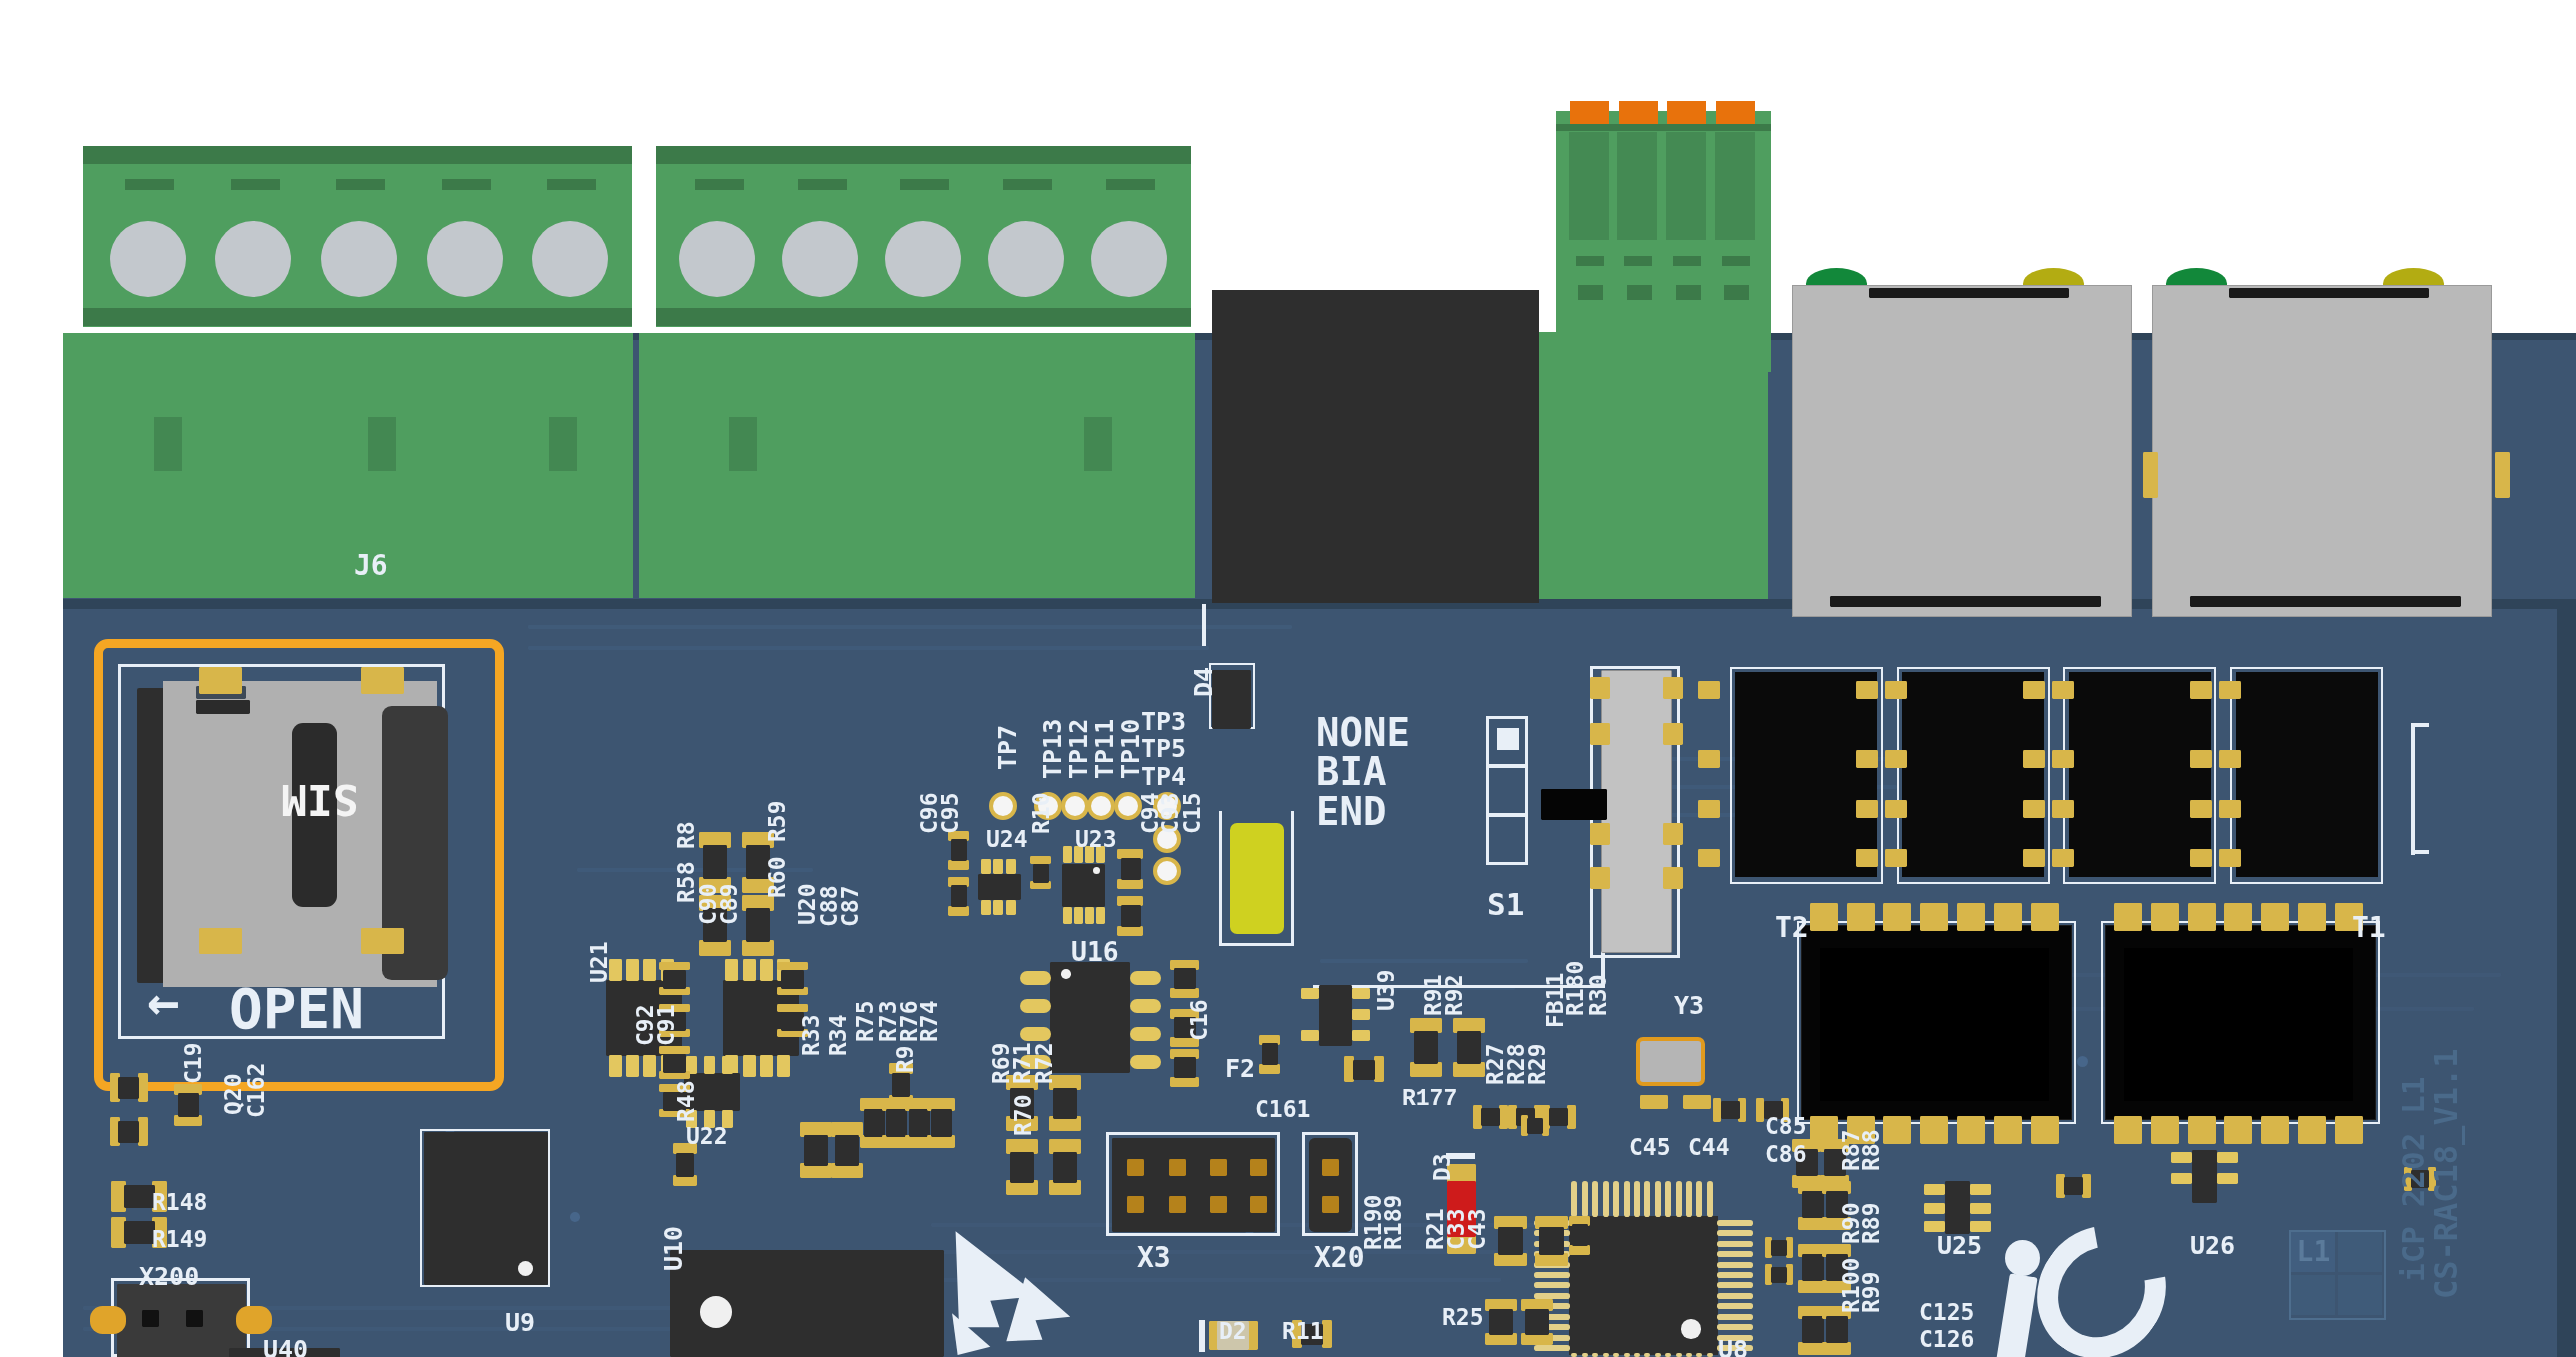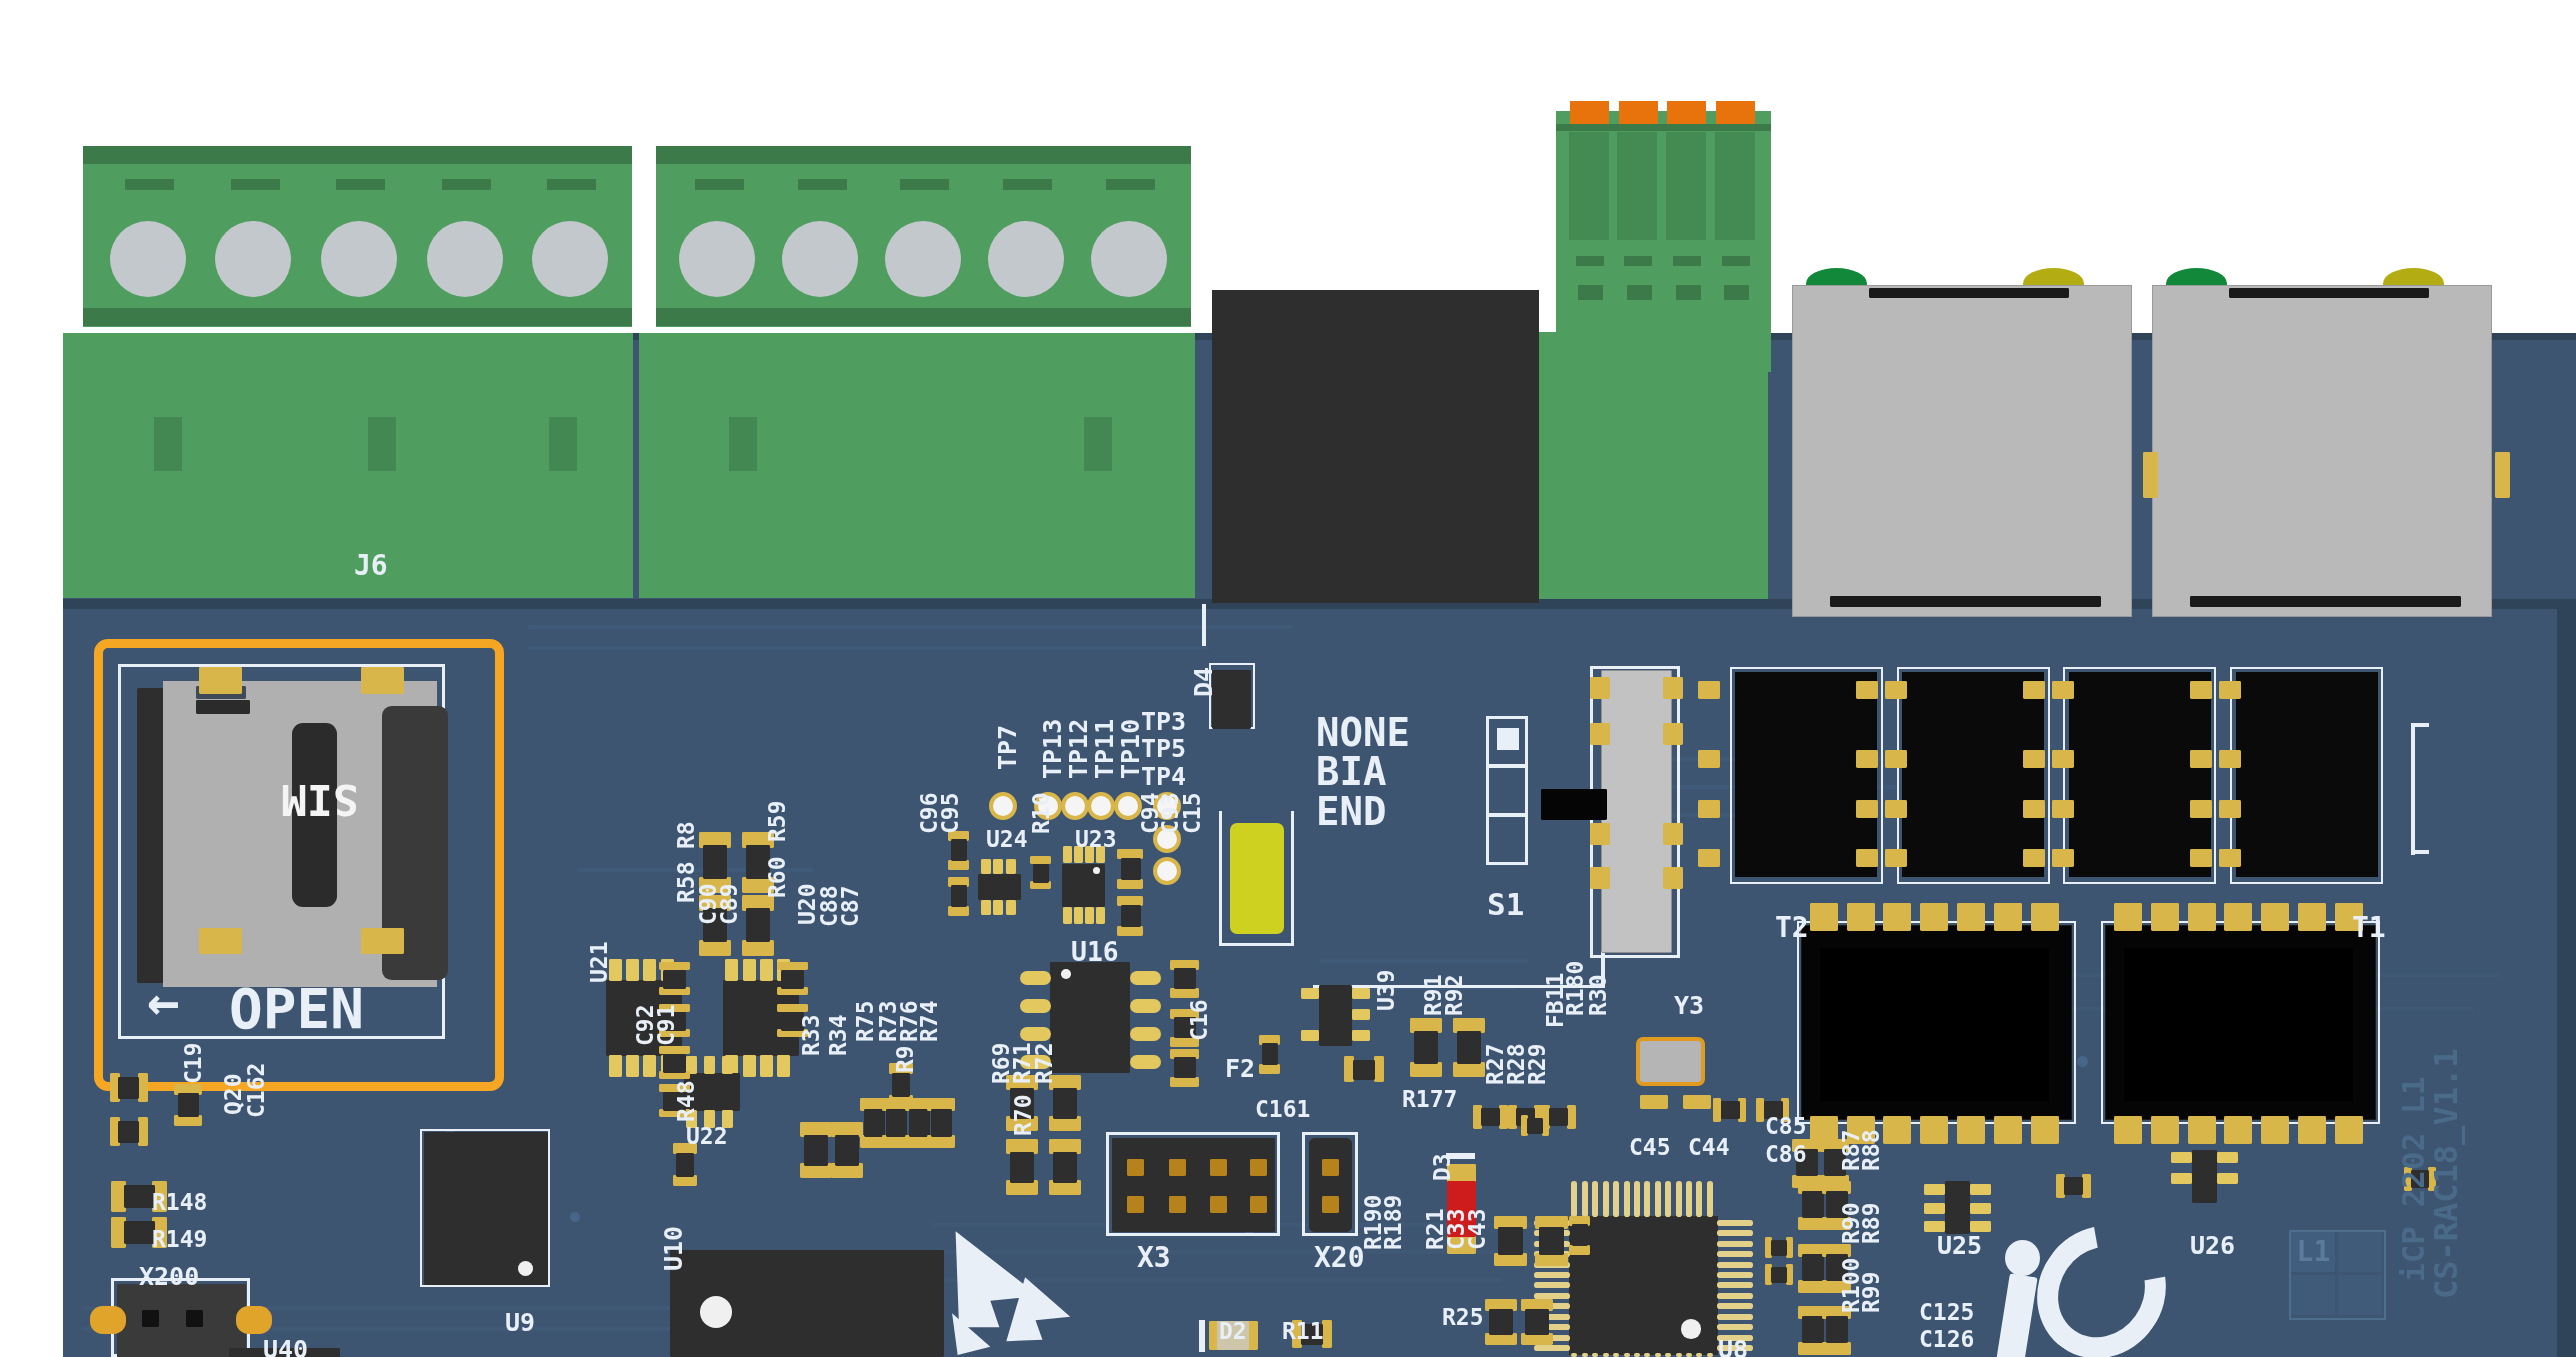--- a/index.html
+++ b/index.html
@@ -969,21 +969,21 @@
       <div class="silk" style="left: 263px; top: 1337px; font-size: 25px;">U40</div>
       <div class="silk rot" style="left: 1011px; top: 1084px; font-size: 23px;">R71</div>
       <div class="silk rot" style="left: 1033px; top: 1084px; font-size: 23px;">R72</div>
       <div class="silk rot" style="left: 990px; top: 1084px; font-size: 23px;">R69</div>
       <div class="silk rot" style="left: 1012px; top: 1136px; font-size: 23px;">R70</div>
       <div class="silk" style="left: 1137px; top: 1244px; font-size: 28px;">X3</div>
       <div class="silk" style="left: 1314px; top: 1244px; font-size: 28px;">X20</div>
       <div class="silk" style="left: 1225px; top: 1056px; font-size: 25px;">F2</div>
       <div class="silk" style="left: 1255px; top: 1098px; font-size: 23px;">C161</div>
       <div class="silk rot" style="left: 1375px; top: 1011px; font-size: 23px;">U39</div>
-      <div class="silk" style="left: 1402px; top: 1088px; font-size: 23px;">R177</div>
+      <div class="silk" style="left: 1402px; top: 1088px; font-size: 23px; font-family: Liberation Mono, monospace;">R177</div>
       <div class="silk rot" style="left: 1443px; top: 1016px; font-size: 23px;">R92</div>
       <div class="silk rot" style="left: 1422px; top: 1016px; font-size: 23px;">R91</div>
       <div class="silk rot" style="left: 1526px; top: 1085px; font-size: 23px;">R29</div>
       <div class="silk rot" style="left: 1505px; top: 1085px; font-size: 23px;">R28</div>
       <div class="silk rot" style="left: 1484px; top: 1085px; font-size: 23px;">R27</div>
       <div class="silk rot" style="left: 1564px; top: 1016px; font-size: 23px;">R180</div>
       <div class="silk rot" style="left: 1587px; top: 1016px; font-size: 23px;">R30</div>
       <div class="silk rot" style="left: 1544px; top: 1028px; font-size: 23px;">FB11</div>
       <div class="silk" style="left: 1674px; top: 993px; font-size: 25px;">Y3</div>
       <div class="silk" style="left: 1629px; top: 1136px; font-size: 23px;">C45</div>

